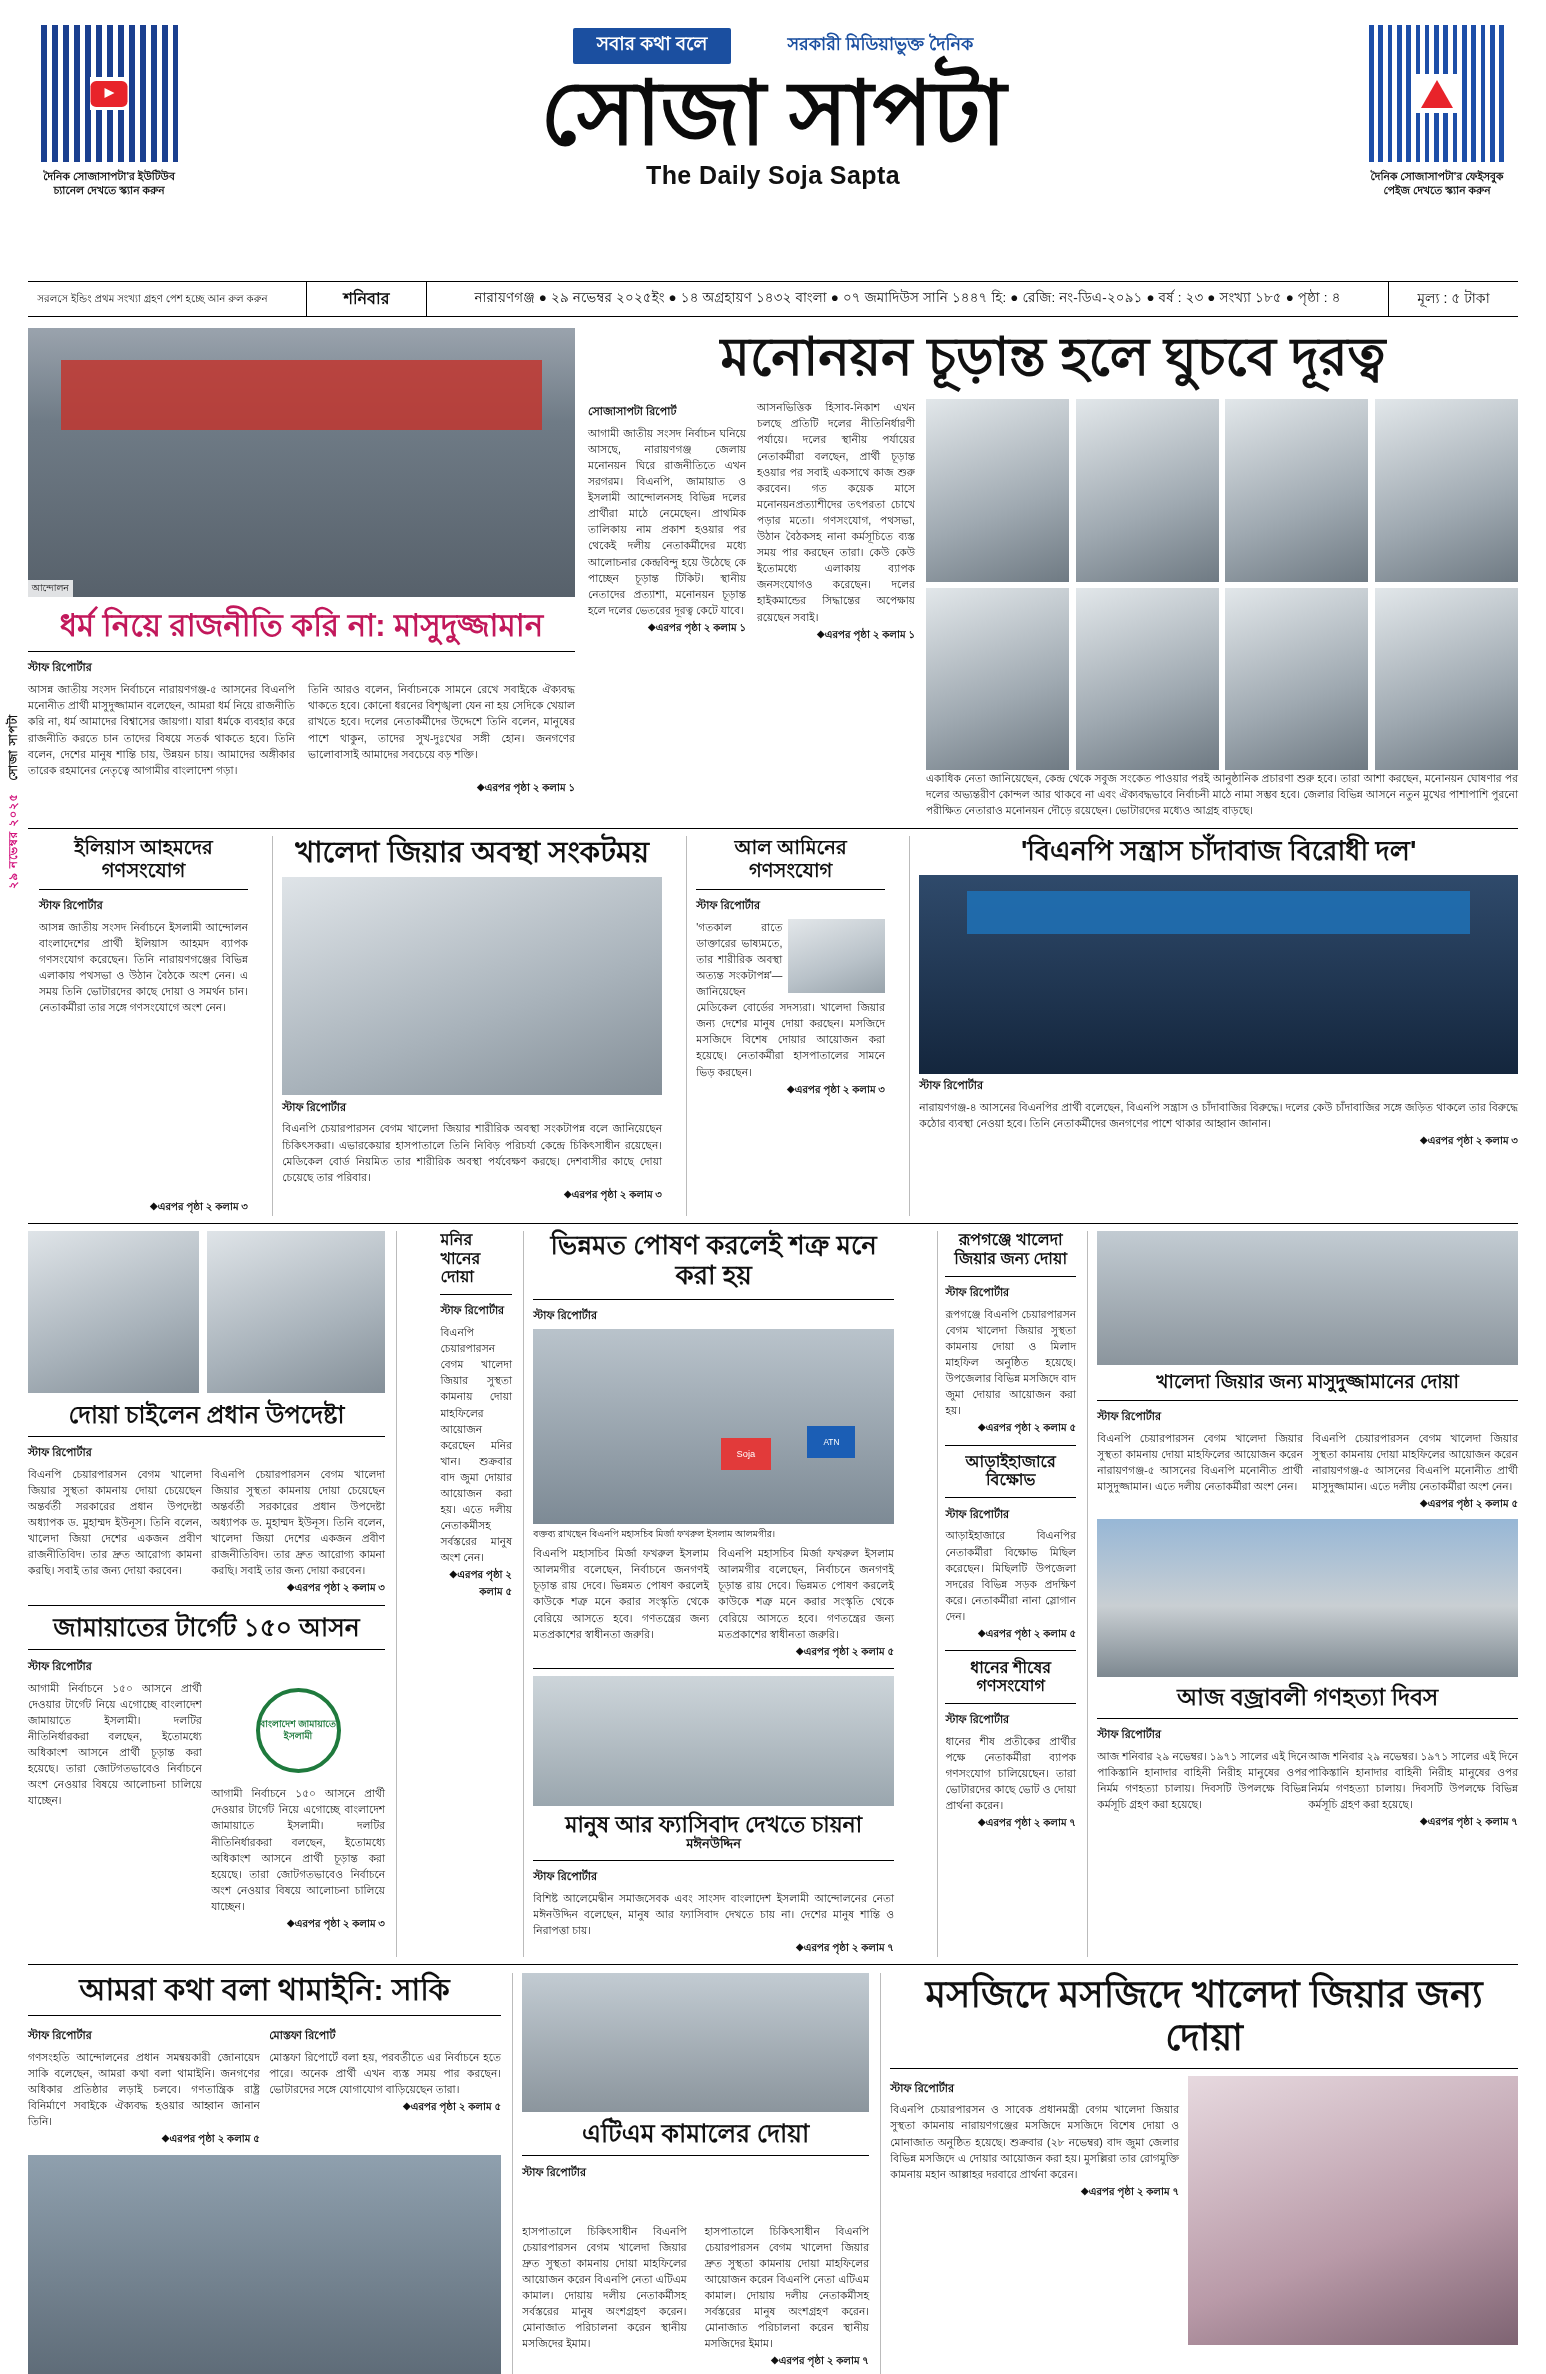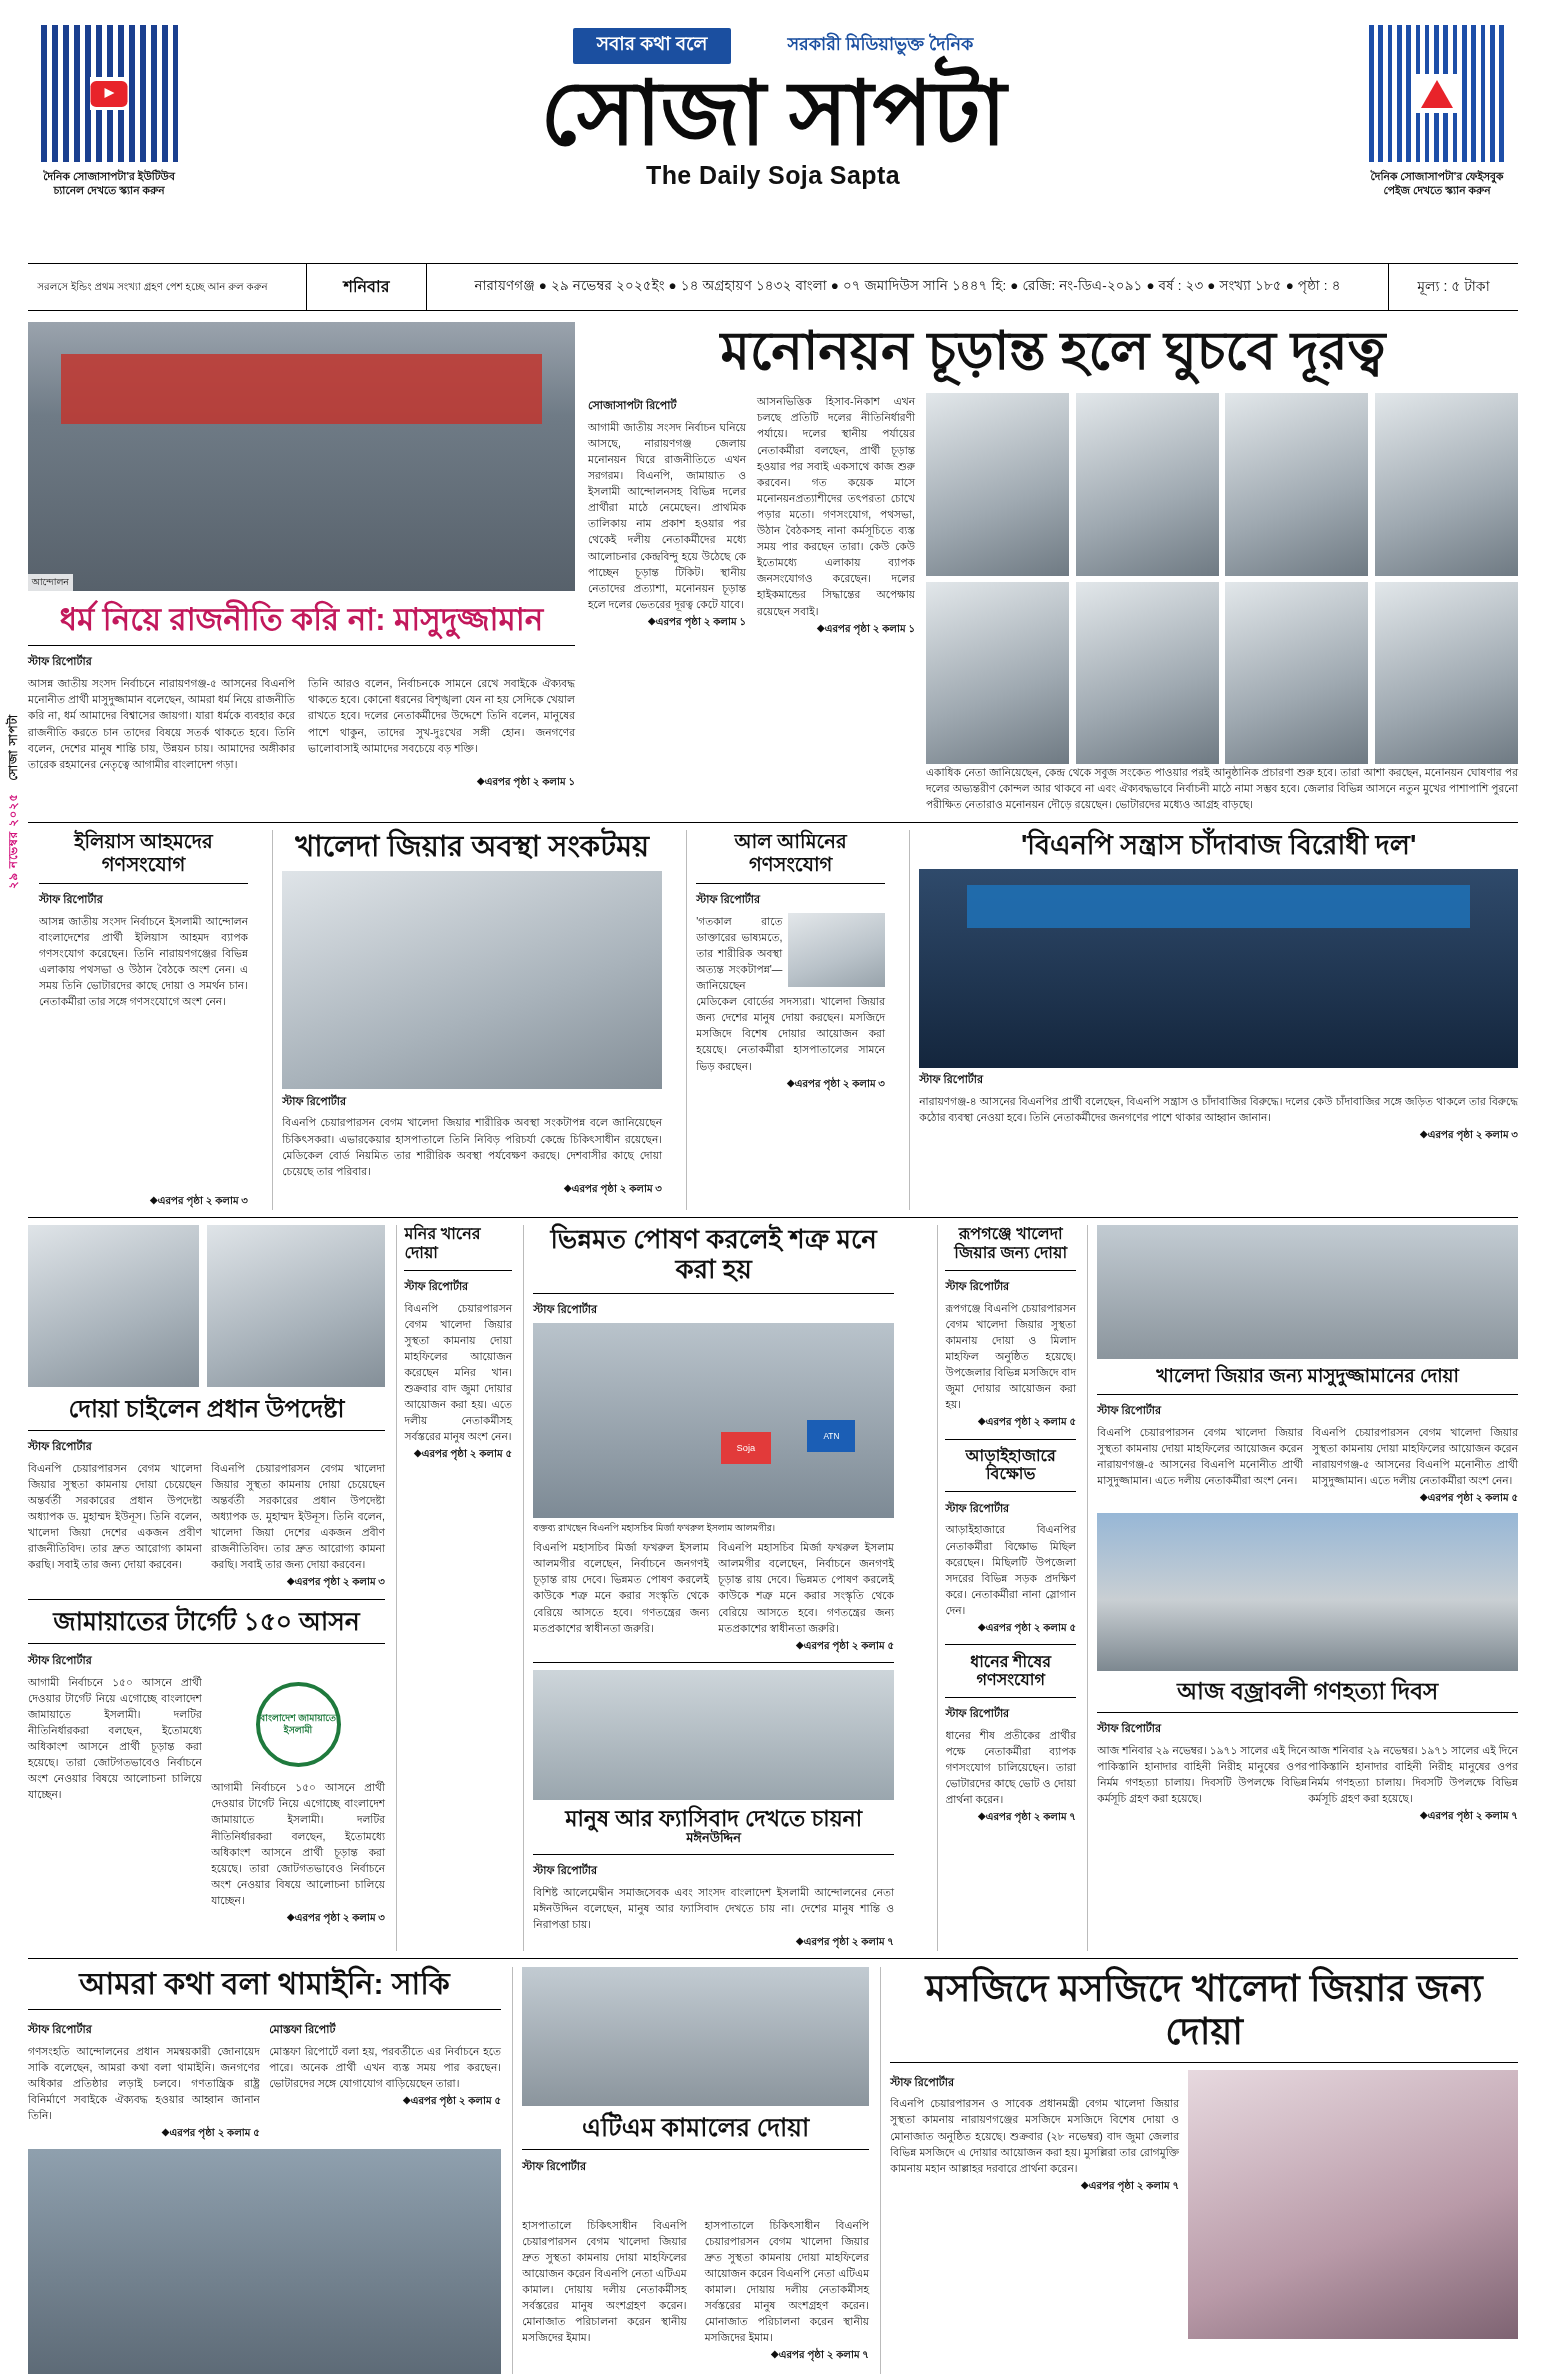--- a/index.html
+++ b/index.html
@@ -36,21 +36,21 @@
 
   .title-block { flex:1; text-align:center; padding-top:3.7px; }
   .slogan-row { display:flex; justify-content:center; align-items:center; gap:56px; margin-bottom:3.7px;}
   .slogan { background:#1b4fa0; color:#fff; font-size:18.6px; font-weight:bold; padding:2.8px 24px; border-radius:1.9px;}
   .govt { color:#1b4fa0; font-size:17.6px; font-weight:bold; }
   .paper-name { font-size:89px; font-weight:bold; letter-spacing:-0.9px; line-height:1.02; color:#0b0b0b; }
   .paper-en { font-size:25px; font-weight:bold; color:#111; margin-top:1.9px; letter-spacing:0.4px;}
 
   
   .infobar { display:flex; align-items:stretch; border-top:1.9px solid #000; border-bottom:1.9px solid #000;
-     height:48px; margin-top:7px; font-size:12px; }
+     height:36px; margin-top:25px; font-size:12px; }
   .ib { display:flex; align-items:center; padding:0 9.3px; }
   .ib-left { font-size:10.2px; color:#111; width:278px; }
   .ib-day { border-left:0.9px solid #000; border-right:0.9px solid #000; font-weight:bold; font-size:16px; width:121px; justify-content:center;}
   .ib-mid { flex:1; justify-content:center; font-size:13.4px; letter-spacing:0.2px;}
   .ib-price { border-left:0.9px solid #000; width:130px; justify-content:center; font-size:14px;}
 
   
   .hl { font-weight:bold; line-height:1.15; }
   .byline { font-size:11px; font-weight:bold; margin:3.7px 0 2.8px; }
   .body-txt { font-size:10.6px; line-height:1.52; text-align:justify; color:#1a1a1a; }
@@ -250,21 +250,21 @@
           <div class="photo p-logo" style="height:102px;">
             <div class="seal">বাংলাদেশ
 জামায়াতে ইসলামী</div>
           </div>
           <div class="body-txt" style="margin-top:3.7px;">আগামী নির্বাচনে ১৫০ আসনে প্রার্থী দেওয়ার টার্গেট নিয়ে এগোচ্ছে বাংলাদেশ জামায়াতে ইসলামী। দলটির নীতিনির্ধারকরা বলছেন, ইতোমধ্যে অধিকাংশ আসনে প্রার্থী চূড়ান্ত করা হয়েছে। তারা জোটগতভাবেও নির্বাচনে অংশ নেওয়ার বিষয়ে আলোচনা চালিয়ে যাচ্ছেন।</div>
         </div>
       </div>
       <div class="cont">◆এরপর পৃষ্ঠা ২ কলাম ৩</div>
     </div>
 
-    <div style="width:116px;" class="vline">
+    <div style="width:116px;padding-left:36px;" class="vline">
       <div style="padding-left:7.4px;">
         <div class="hl" style="font-size:16px;">মনির খানের দোয়া</div>
         <div class="rule"></div>
         <div class="byline">স্টাফ রিপোর্টার</div>
         <div class="body-txt">বিএনপি চেয়ারপারসন বেগম খালেদা জিয়ার সুস্থতা কামনায় দোয়া মাহফিলের আয়োজন করেছেন মনির খান। শুক্রবার বাদ জুমা দোয়ার আয়োজন করা হয়। এতে দলীয় নেতাকর্মীসহ সর্বস্তরের মানুষ অংশ নেন।</div>
         <div class="cont">◆এরপর পৃষ্ঠা ২ কলাম ৫</div>
       </div>
     </div>
 
     <div style="width:371px;" class="vline">

